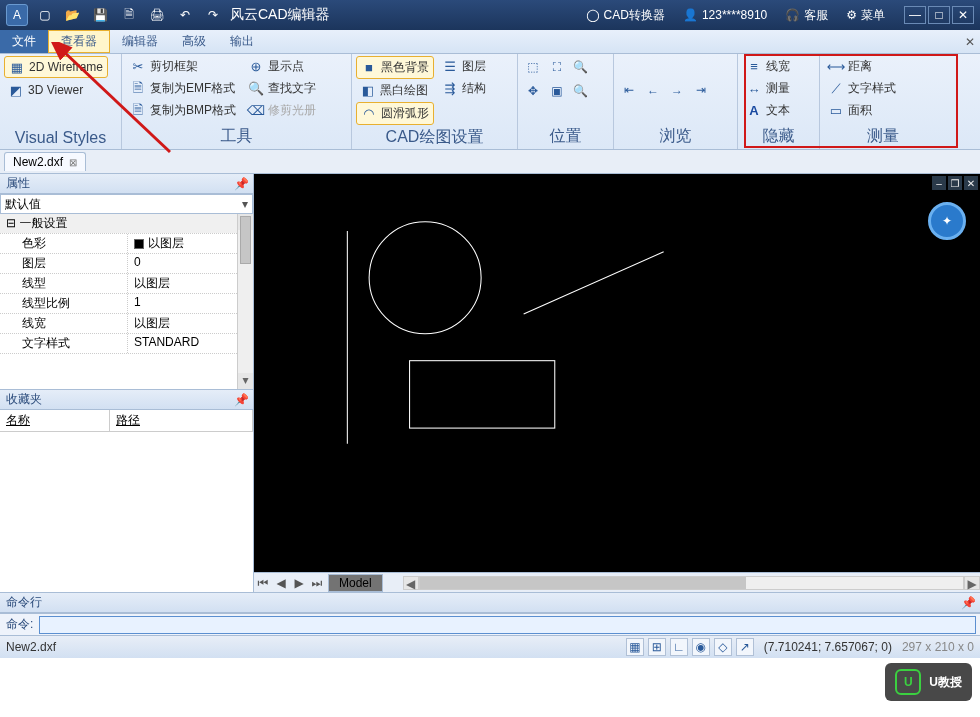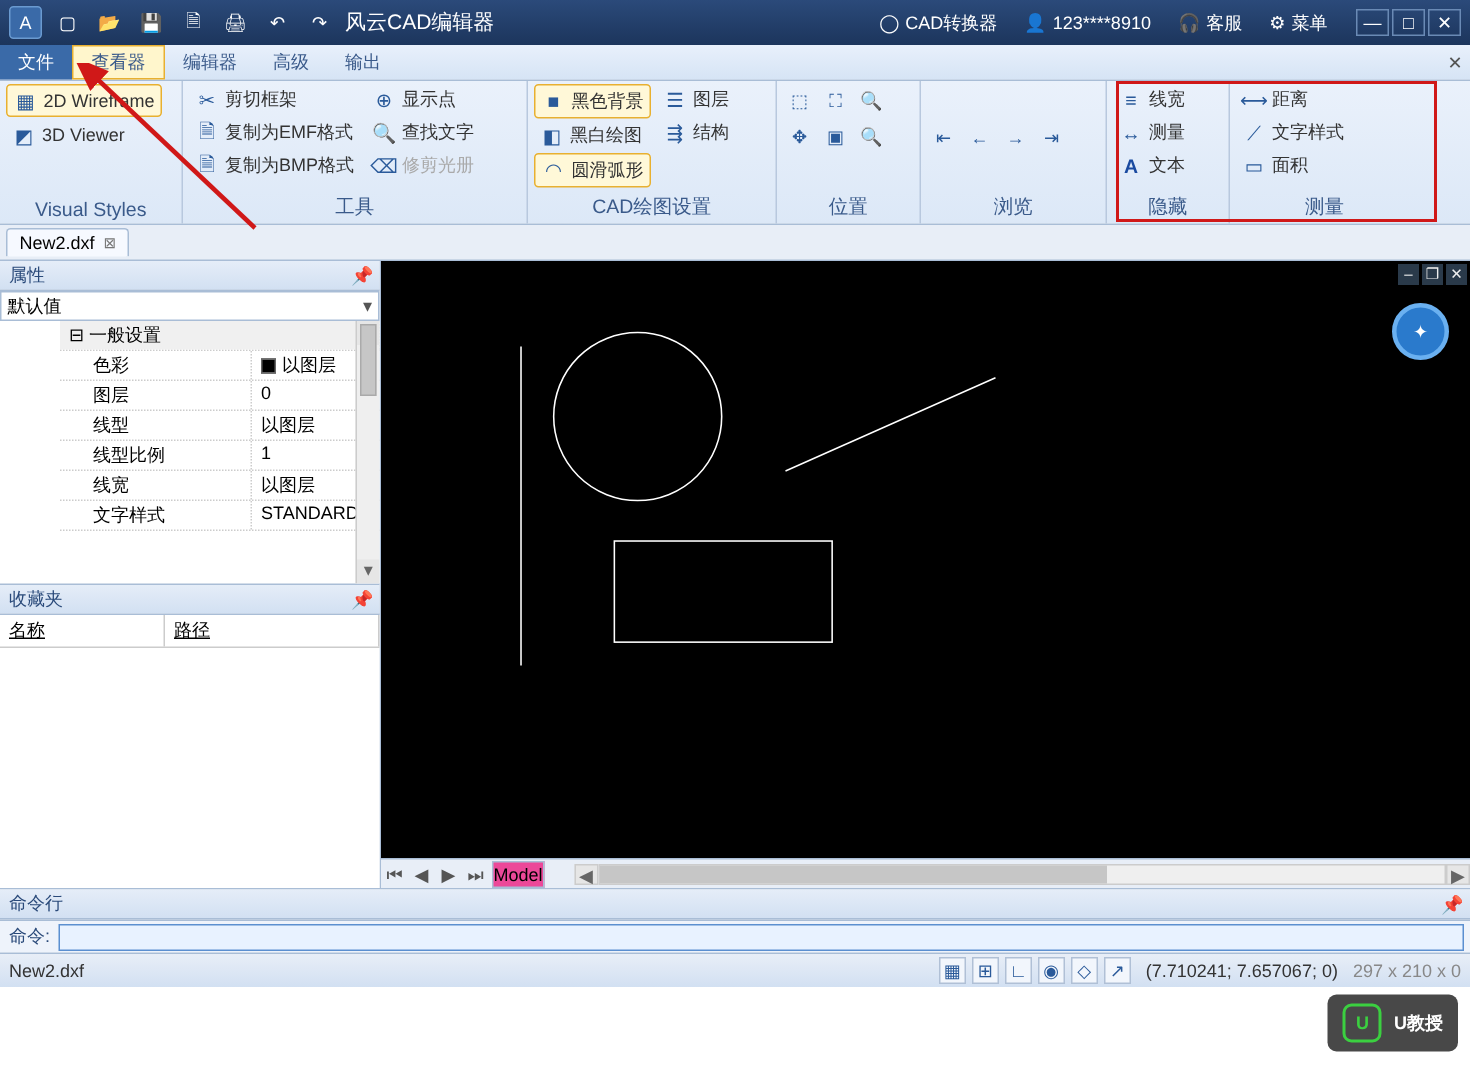--- a/index.html
+++ b/index.html
@@ -21,21 +21,21 @@
 .menuitem { padding: 0 12px; display: flex; align-items: center; color: #3a5a8a; }
 .menuitem.active { background: #3a6aa8; color: #fff; }
 .menuitem.selected { background: #fff6cc; border: 1px solid #e8b030; }
 .menubar .spacer { flex: 1; }
 .menubar .close-doc { width: 20px; display:flex; align-items:center; justify-content:center; color:#555; }
 
 
 .ribbon { height: 96px; background: linear-gradient(#eaf1fb,#dce8f7); border-bottom: 1px solid #a9bdd6; display: flex; position: relative; }
 .ribbon-group { border-right: 1px solid #b8c8de; display: flex; flex-direction: column; padding: 2px 4px 0; }
 .ribbon-group .body { flex: 1; display: flex; gap: 4px; }
-.ribbon-group .label { text-align: center; font-size: 13px; color: #3a5a8a; padding: 2px 0; }
+.ribbon-group .label { text-align: center; font-size: 16px; color: #3a5a8a; padding: 2px 0; }
 .rb-btn { display: flex; align-items: center; gap: 4px; padding: 2px 4px; color: #333; white-space: nowrap; }
 .rb-btn .ico { width: 16px; height: 16px; display:inline-flex; align-items:center; justify-content:center; color:#2a5a9a; font-size:13px; }
 .rb-btn.boxed { border: 1px solid #e8b030; background: #fff8d8; border-radius: 3px; }
 .vcol { display: flex; flex-direction: column; gap: 1px; }
 .grid3 { display: grid; grid-template-columns: repeat(3, 22px); grid-auto-rows: 22px; gap: 2px; }
 .grid3 .cell, .hrow .cell { width:22px; height:22px; display:flex; align-items:center; justify-content:center; color:#2a5a9a; border:1px solid transparent; }
 .hrow { display:flex; gap:2px; }
 .highlight-box { position:absolute; border:2px solid #d01818; pointer-events:none; }
 
 
@@ -44,21 +44,21 @@
 .doctab .x { color:#777; font-size:10px; }
 
 
 .main { display: flex; height: 418px; }
 .left-panel { width: 254px; display: flex; flex-direction: column; border-right: 1px solid #a9bdd6; }
 .panel-header { height: 20px; background: linear-gradient(#e5edf8,#d2e0f2); border-bottom: 1px solid #a9bdd6; display:flex; align-items:center; padding:0 6px; color:#2a4a7a; position:relative; }
 .panel-header .pin { position:absolute; right:4px; color:#555; }
 .combo { height: 20px; border:1px solid #a9bdd6; display:flex; align-items:center; padding:0 4px; background:#fff; }
 .combo .arrow { margin-left:auto; color:#555; }
 .prop-grid { flex:0 0 auto; overflow:auto; border-bottom:1px solid #a9bdd6; background:#fff; position:relative; height:176px; }
-.prop-row { display:flex; border-bottom:1px dotted #ccc;margin-left:40px; }
+.prop-row { display:flex; border-bottom:1px dotted #ccc; }
 .prop-row .k { width: 128px; padding: 1px 6px 1px 22px; border-right:1px dotted #ccc; }
 .prop-row .v { flex:1; padding: 1px 6px; }
 .prop-row.head .k { padding-left: 6px; background:#f0f0f0; width:100%; }
 .prop-row .sw { display:inline-block; width:10px; height:10px; background:#000; border:1px solid #666; margin-right:4px; vertical-align:middle; }
 .scroll-y { position:absolute; right:0; top:0; bottom:0; width:16px; background:#efefef; border-left:1px solid #ccc; }
 .scroll-y .thumb { position:absolute; left:2px; right:2px; top:2px; height:48px; background:#c6c6c6; border:1px solid #aaa; }
 .scroll-y .btn { position:absolute; left:0; right:0; height:16px; text-align:center; color:#666; background:#e6e6e6; }
 .scroll-y .btn.top{top:0} .scroll-y .btn.bot{bottom:0}
 
 .fav-list { flex:1; background:#fff; }
@@ -68,21 +68,21 @@
 
 .canvas-area { flex:1; display:flex; flex-direction:column; background:#000; position:relative; }
 .canvas { flex:1; position:relative; }
 .canvas svg { position:absolute; inset:0; }
 .canvas-toolbar { position:absolute; top:2px; right:2px; display:flex; gap:2px; }
 .canvas-toolbar .cb { width:14px; height:14px; background:#2a3a4a; color:#eee; font-size:10px; display:flex; align-items:center; justify-content:center; }
 .view-btn { position:absolute; top:28px; right:14px; width:38px; height:38px; border-radius:50%; background:#2a7acc; border:3px solid #6ab0f0; display:flex; align-items:center; justify-content:center; color:#fff; }
 .model-tabs { height:20px; background:#e8eef7; border-top:1px solid #a9bdd6; display:flex; align-items:center; }
 .model-tabs .nav { display:flex; }
 .model-tabs .nav span { width:18px; text-align:center; color:#555; }
-.model-tabs .tab { padding:1px 0; border:1px solid #a9bdd6; background:#ec4899; margin-left:2px; }
+.model-tabs .tab { padding:1px 10px; border:1px solid #a9bdd6; background:#737373; margin-left:2px; }
 .model-tabs .hscroll { flex:1; margin-left:20px; display:flex; align-items:center; }
 .model-tabs .hscroll .track { flex:1; height:14px; background:#efefef; border:1px solid #ccc; position:relative; }
 .model-tabs .hscroll .thumb { position:absolute; left:0; top:0; bottom:0; width:60%; background:#c6c6c6; }
 .model-tabs .hscroll .ab { width:16px; height:14px; background:#e6e6e6; border:1px solid #ccc; text-align:center; color:#666; }
 
 
 .cmd-panel { border-top:1px solid #a9bdd6; }
 .cmd-log { height:52px; background:#fff; overflow:auto; padding:2px 6px; position:relative; }
 .cmd-input-row { height:22px; display:flex; align-items:center; background:#eef3fb; border-top:1px solid #a9bdd6; }
 .cmd-input-row .lbl { padding:0 6px; color:#2a4a7a; }

